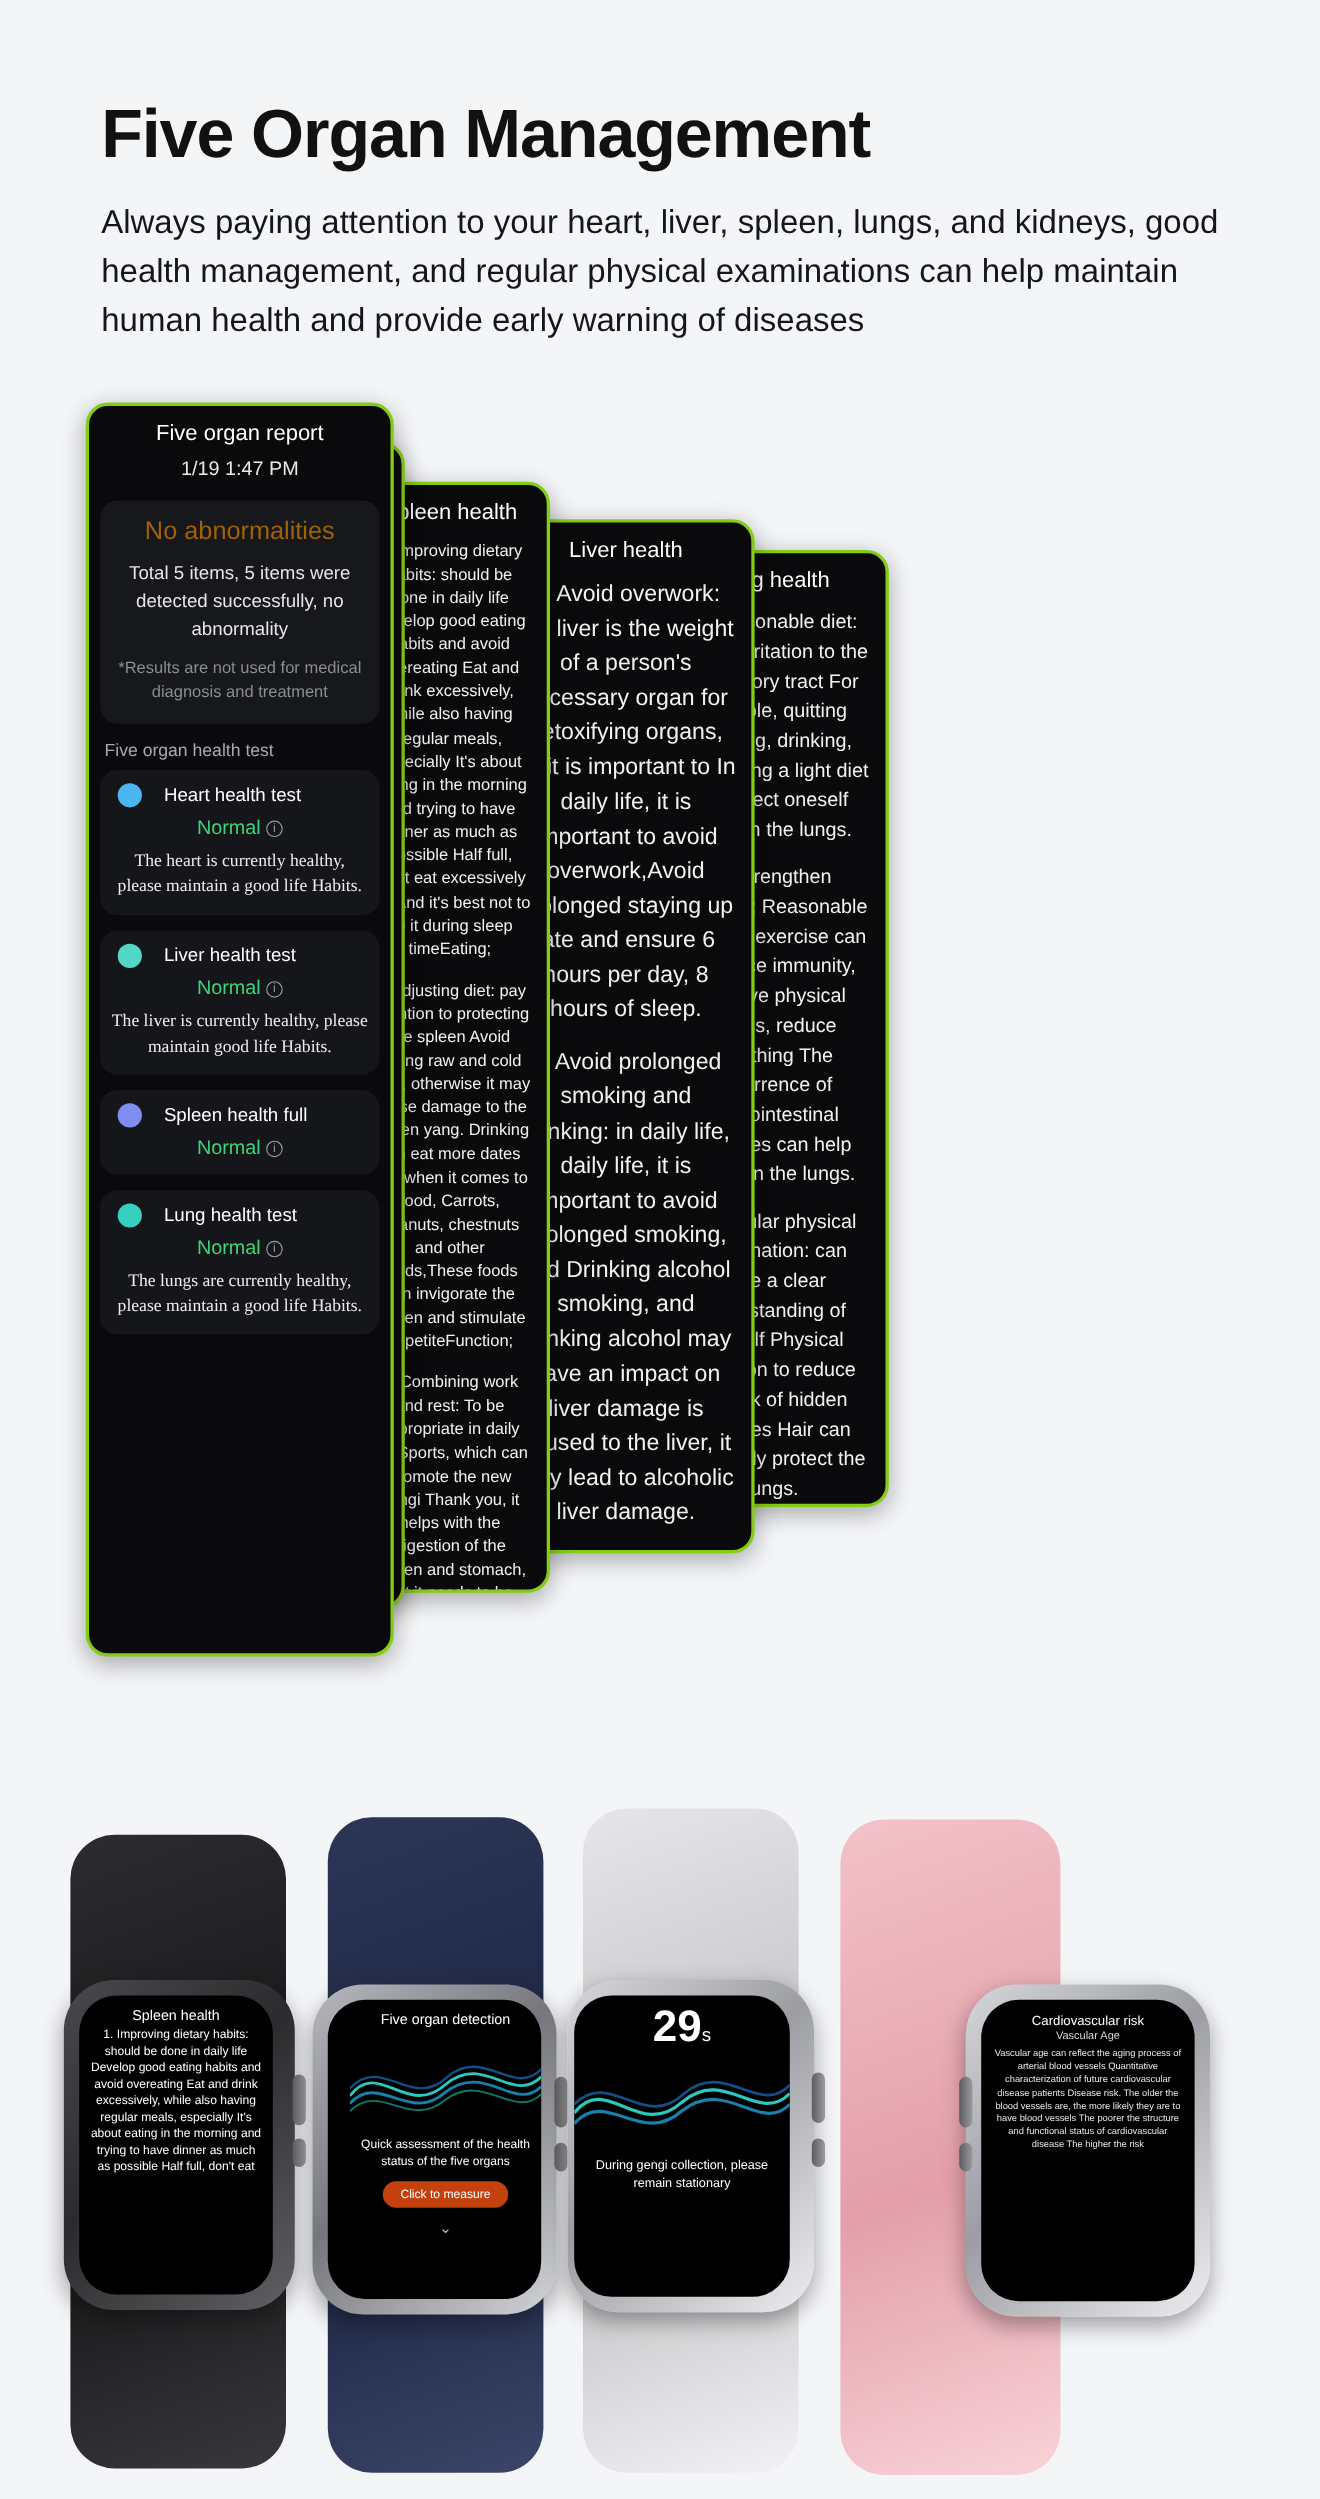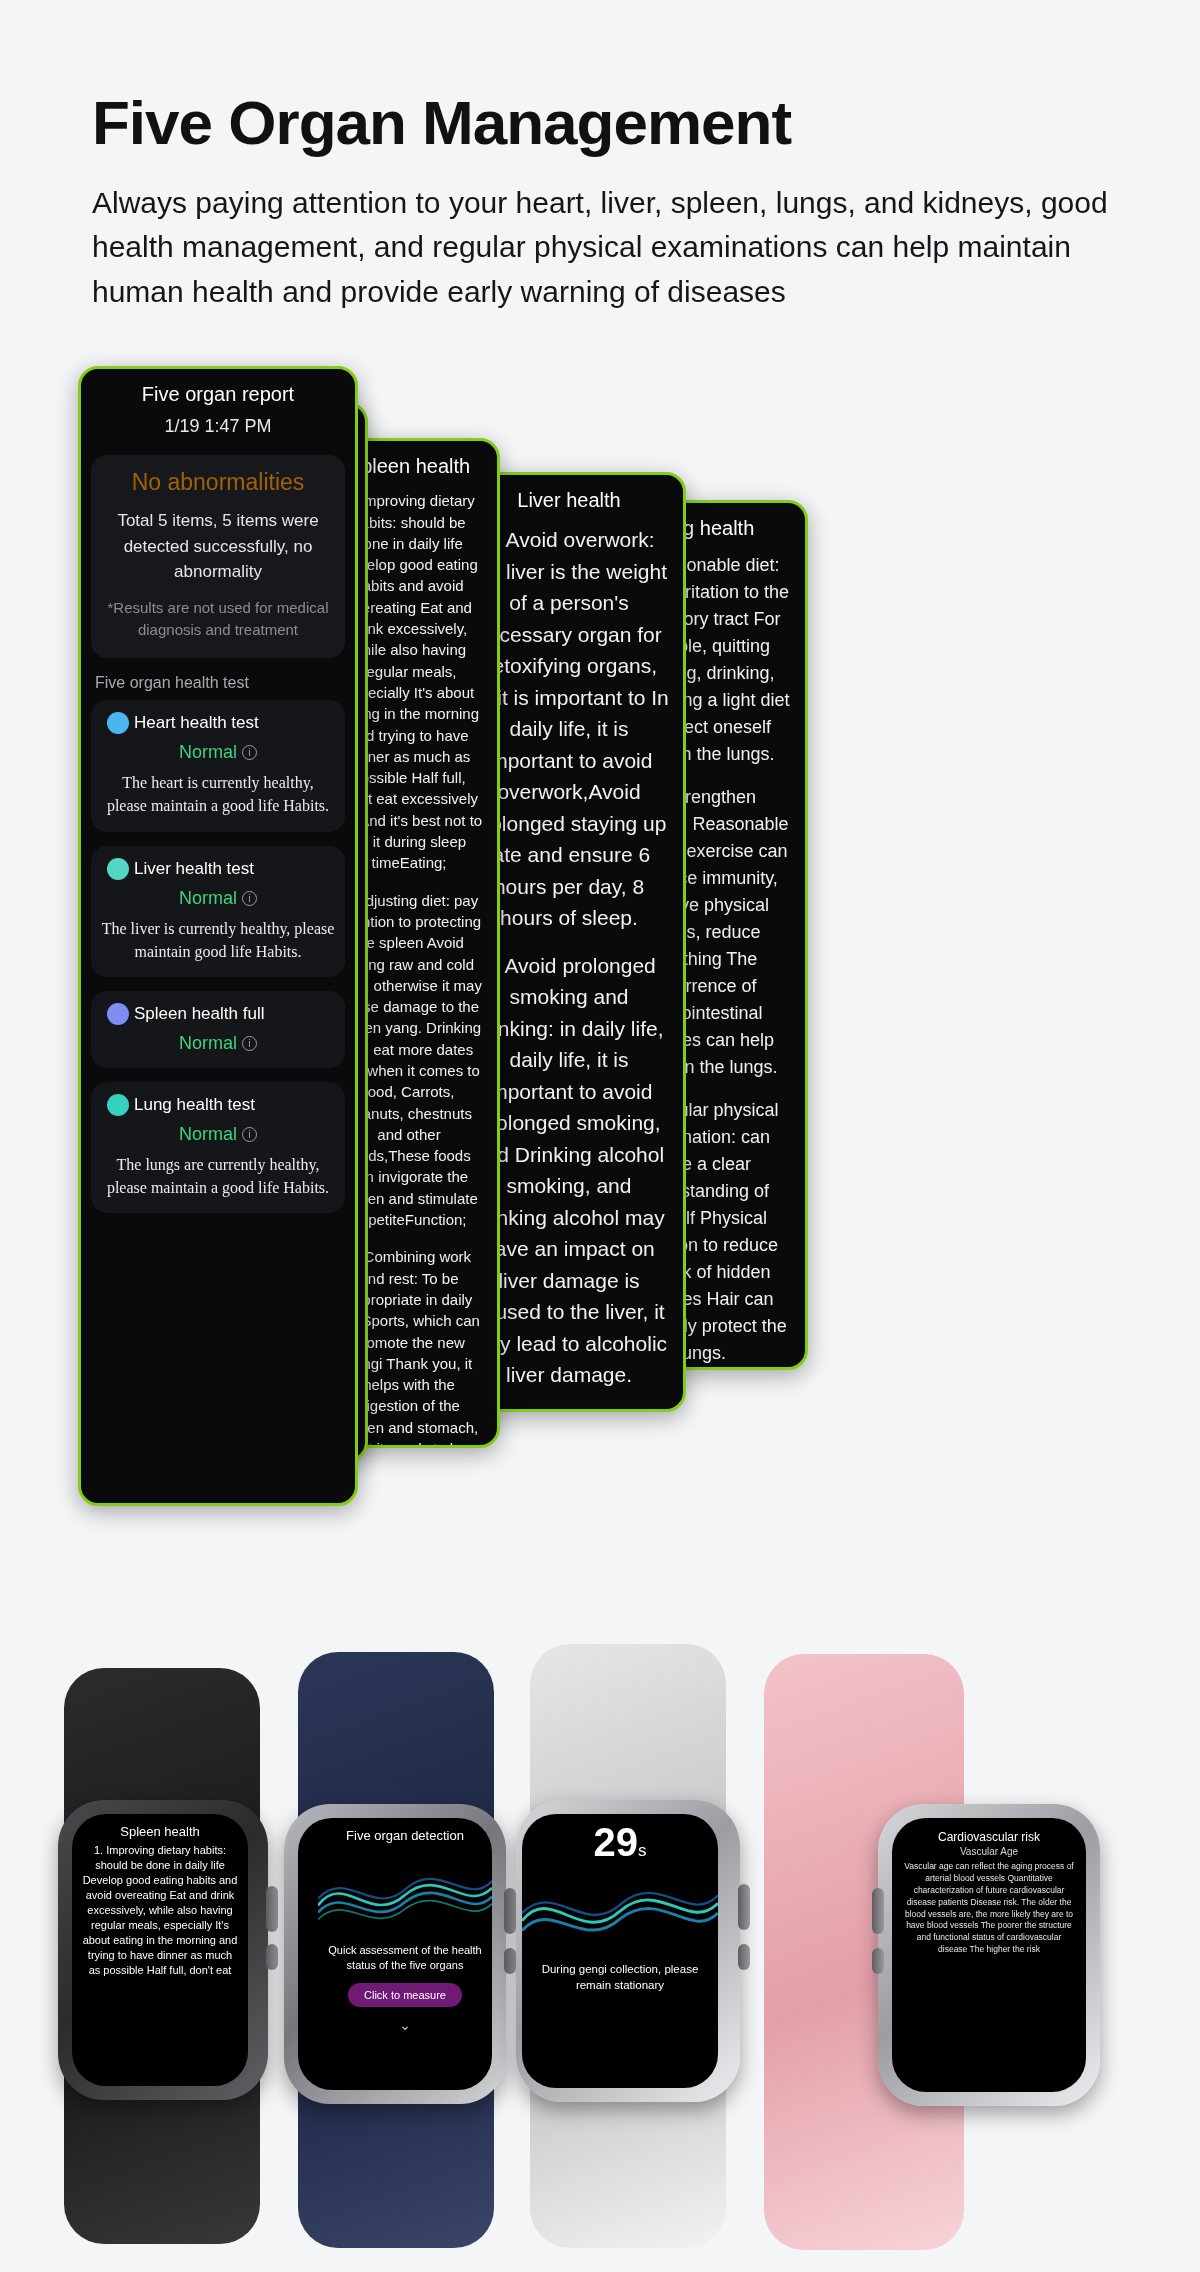--- a/index.html
+++ b/index.html
@@ -76,21 +76,21 @@
   .summary-text { font-size: 17px; line-height: 1.5; color: #e6e6e8; }
   .summary-note { font-size: 15px; color: #8b8d93; margin-top: 12px; line-height: 1.45; }
   .section-label { font-size: 16px; color: #a8aab0; padding: 16px 0 8px 14px; }
   .organ-item {
     background: #15161a;
     border-radius: 16px;
     margin: 0 10px 14px 10px;
     padding: 12px 10px 14px 10px;
     text-align: center;
   }
-  .organ-row { display: flex; align-items: center; justify-content: flex-start; gap: 5px; padding-left: 6px; }
+  .organ-row { display: flex; align-items: center; justify-content: flex-start; gap: 20px; padding-left: 6px; }
   .organ-dot {
     width: 22px; height: 22px; border-radius: 50%;
     display: inline-block; flex: 0 0 auto;
   }
   .organ-name { font-size: 17px; color: #fff; }
   .organ-status {
     font-size: 18px; color: #3fd37a; text-align: center; margin-top: 8px;
   }
   .organ-status .info {
     display: inline-block; width: 15px; height: 15px;
@@ -185,21 +185,21 @@
     background: linear-gradient(135deg,#d6d7db 0%,#9c9da2 45%,#eceef1 100%);
   }
   #w4 .screen { left: 162px; top: 164px; width: 194px; height: 274px; }
   #w4 .crown { left: 142px; top: 234px; }
   #w4 .crown.small { left: 142px; top: 294px; }
 
   .wave-wrap { width: 100%; height: 96px; display: block; }
   .btn-pill {
     margin: 10px auto 0 auto;
     display: block;
-    background: #701a75;
+    background: #c2410c;
     color: #fff;
     border: none;
     border-radius: 20px;
     font-size: 11px;
     padding: 6px 16px;
     font-family: "Liberation Sans", sans-serif;
   }
   .chevron { text-align: center; font-size: 14px; color: #bfc0c4; margin-top: 10px; }
   .big-num { text-align: center; font-size: 40px; font-weight: bold; padding-top: 6px; }
   .big-num span { font-size: 17px; font-weight: normal; }

